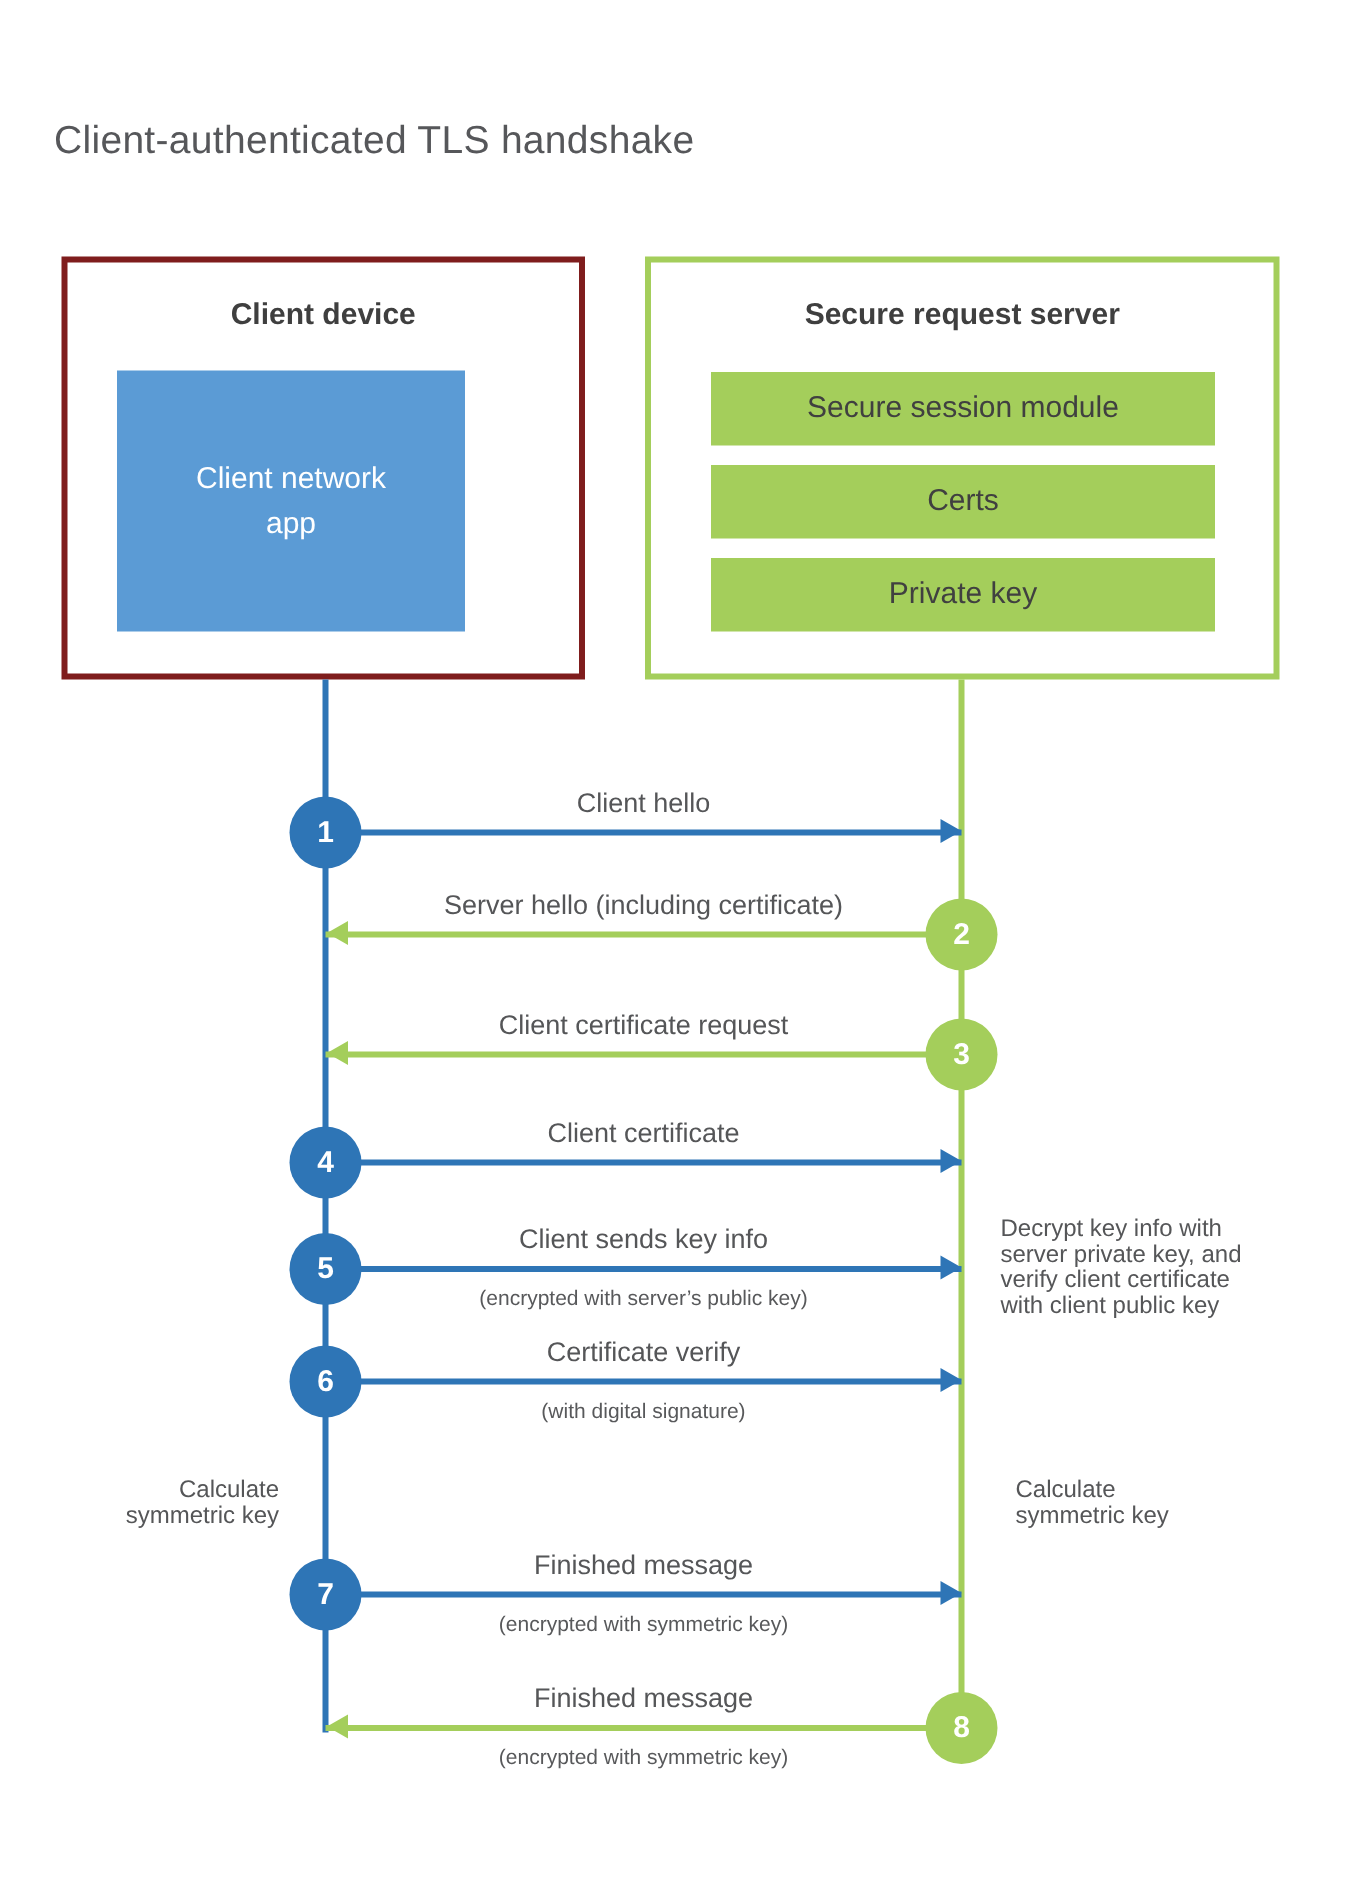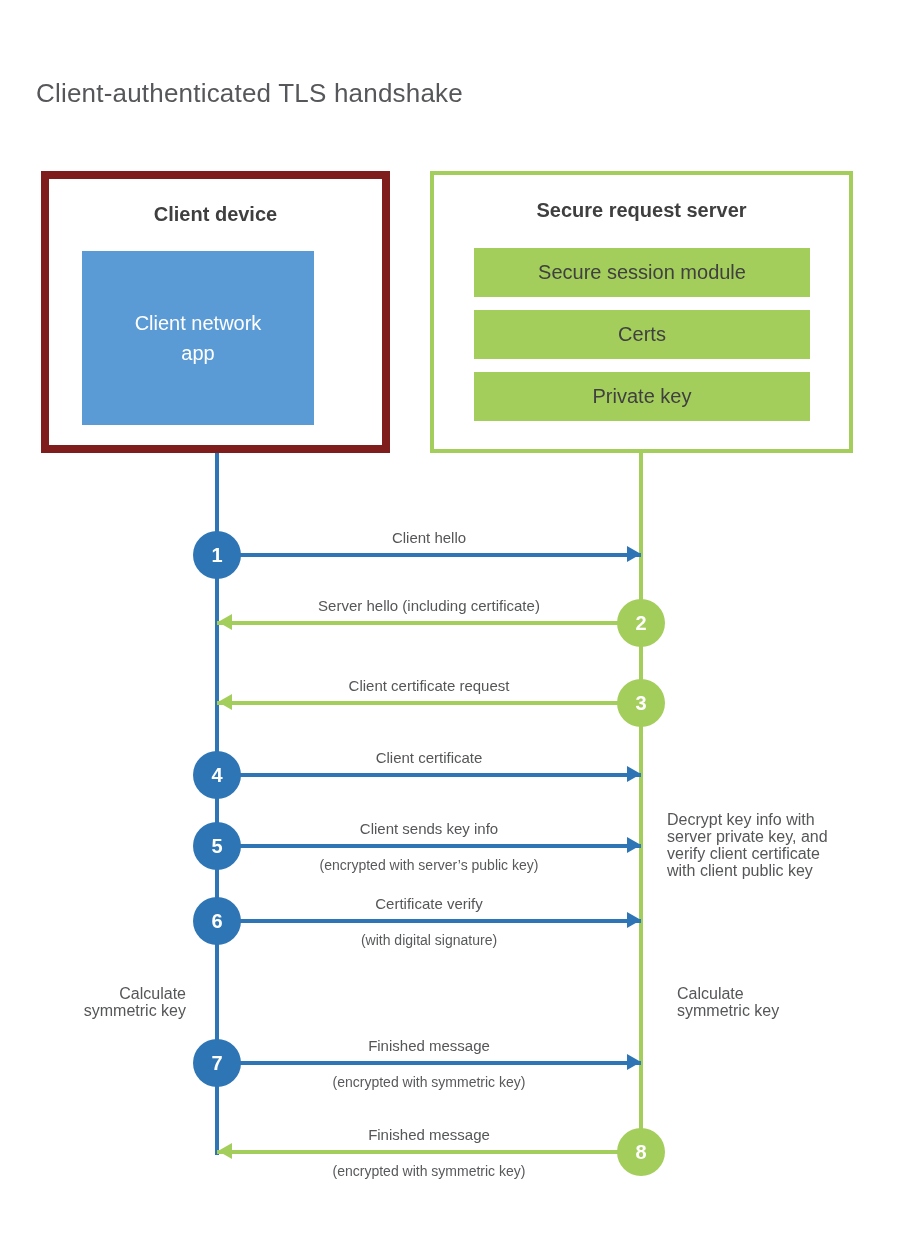--- a/index.html
+++ b/index.html
@@ -6,21 +6,21 @@
   .canvas {
     position:relative; width:900px; height:1256px; background:#ffffff;
     font-family:"Liberation Sans", sans-serif; overflow:hidden;margin-top:48px;
   }
   .page-title {
     position:absolute; left:36px; top:30px;
     font-size:26px; font-weight:300; color:#56575a; letter-spacing:.2px;
   }
   
   .actor-box { position:absolute; top:123px; height:282px; box-sizing:border-box; background:#fff; }
-  .client-box { left:41px; width:349px; border:8px solid #7f1d1d; }
+  .client-box { left:41px; width:349px; border:4px solid #7f1d1d; }
   .server-box { left:430px; width:423px; border:4px solid #a4ce5b; }
   .box-title {
     position:absolute; left:0; right:0; top:24px; text-align:center;
     font-size:20px; font-weight:bold; color:#3f3f3f;
   }
   .app-box {
     position:absolute; left:33px; top:72px; width:232px; height:174px;
     background:#5b9bd5; color:#fff; font-size:20px;
     display:flex; align-items:center; justify-content:center;
     text-align:center; white-space:pre-line; line-height:1.5;
@@ -45,21 +45,21 @@
   .msg.s .head { left:218px; border-right:14px solid #a4ce5b; }
   .msg .num-circle {
     position:absolute; width:48px; height:48px; border-radius:50%; top:-24px;
     color:#fff; font-size:20px; font-weight:bold;
     display:flex; align-items:center; justify-content:center;
   }
   .msg.c .num-circle { left:193px; background:#2e75b6; }
   .msg.s .num-circle { left:617px; background:#a4ce5b; }
   .msg .label {
     position:absolute; left:217px; width:424px; bottom:9px; text-align:center;
-    font-size:15px; color:#555658;
+    font-size:18px; color:#555658;
   }
   .msg .sub {
     position:absolute; left:217px; width:424px; top:11px; text-align:center;
     font-size:14px; color:#58595b;
   }
   
   .note {
     position:absolute; font-size:16px; line-height:17px; color:#555658; white-space:pre-line;
   }
   .note-decrypt { left:667px; top:763px; width:172px; text-align:left; }

